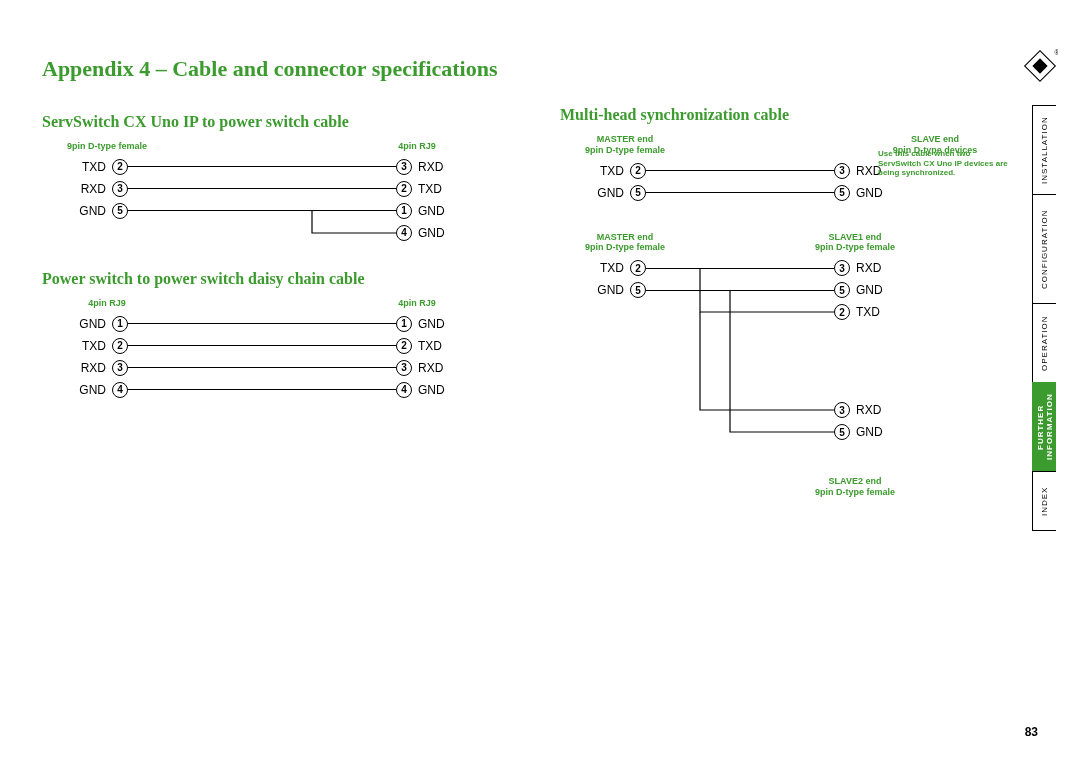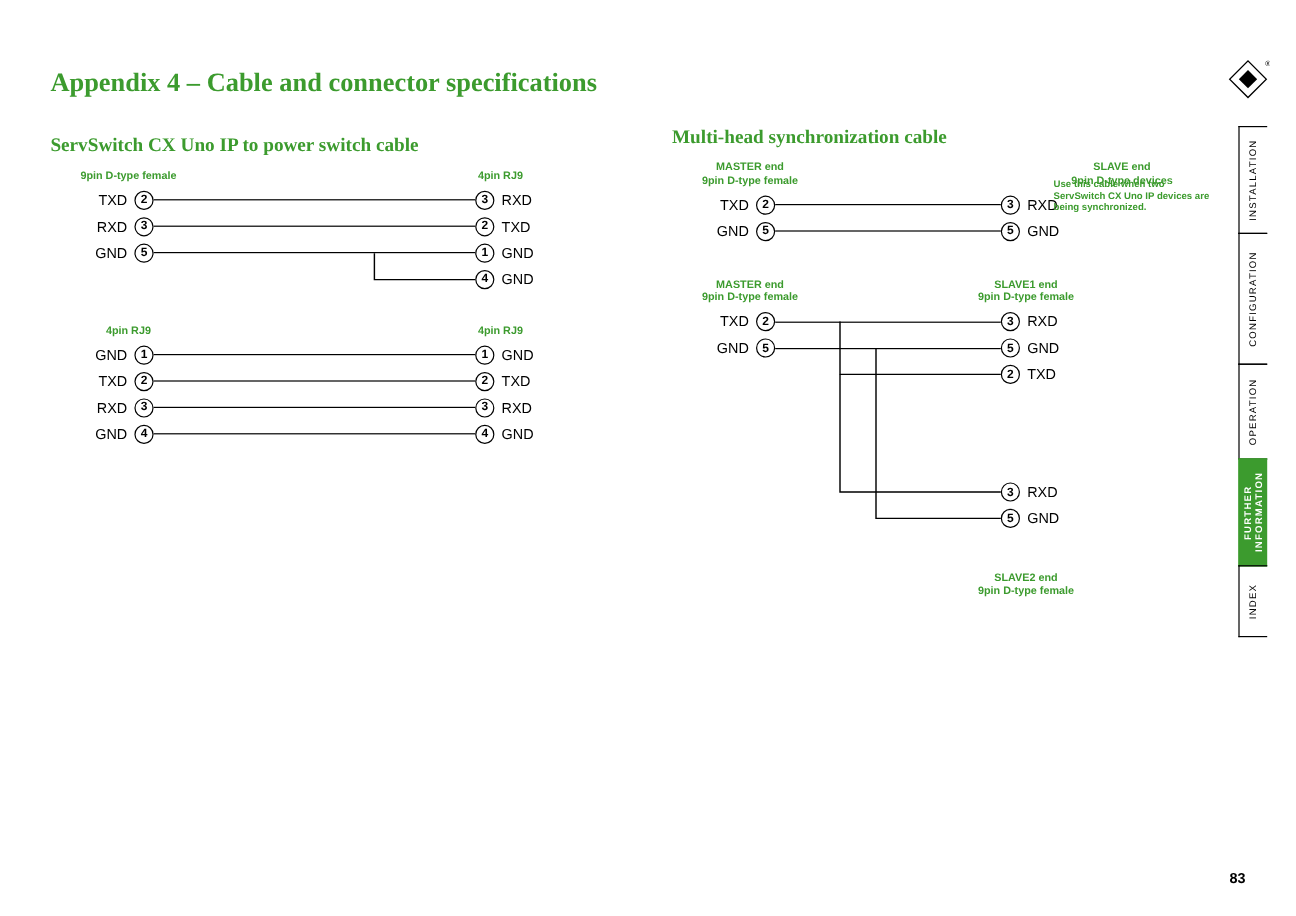--- a/index.html
+++ b/index.html
@@ -198,20 +198,21 @@
       <div class="lbl-r">GND</div>
     </div>
 
     <svg class="overlay" width="440" height="90">
       <path d="M 270 55 L 270 77 L 354 77" stroke="#000" stroke-width="1.2" fill="none"></path>
     </svg>
   </div>
 </div>
 
 <div class="sec2">
+  <div class="section-title">Power switch to power switch daisy chain cable</div>
   <div class="header-row">
     <div class="hl conn-header">4pin RJ9</div>
     <div class="hc"></div>
     <div class="hr conn-header">4pin RJ9</div>
   </div>
   <div class="diagram">
     <div class="row">
       <div class="lbl-l">GND</div>
       <div class="pin">1</div>
       <div class="wire"></div>

